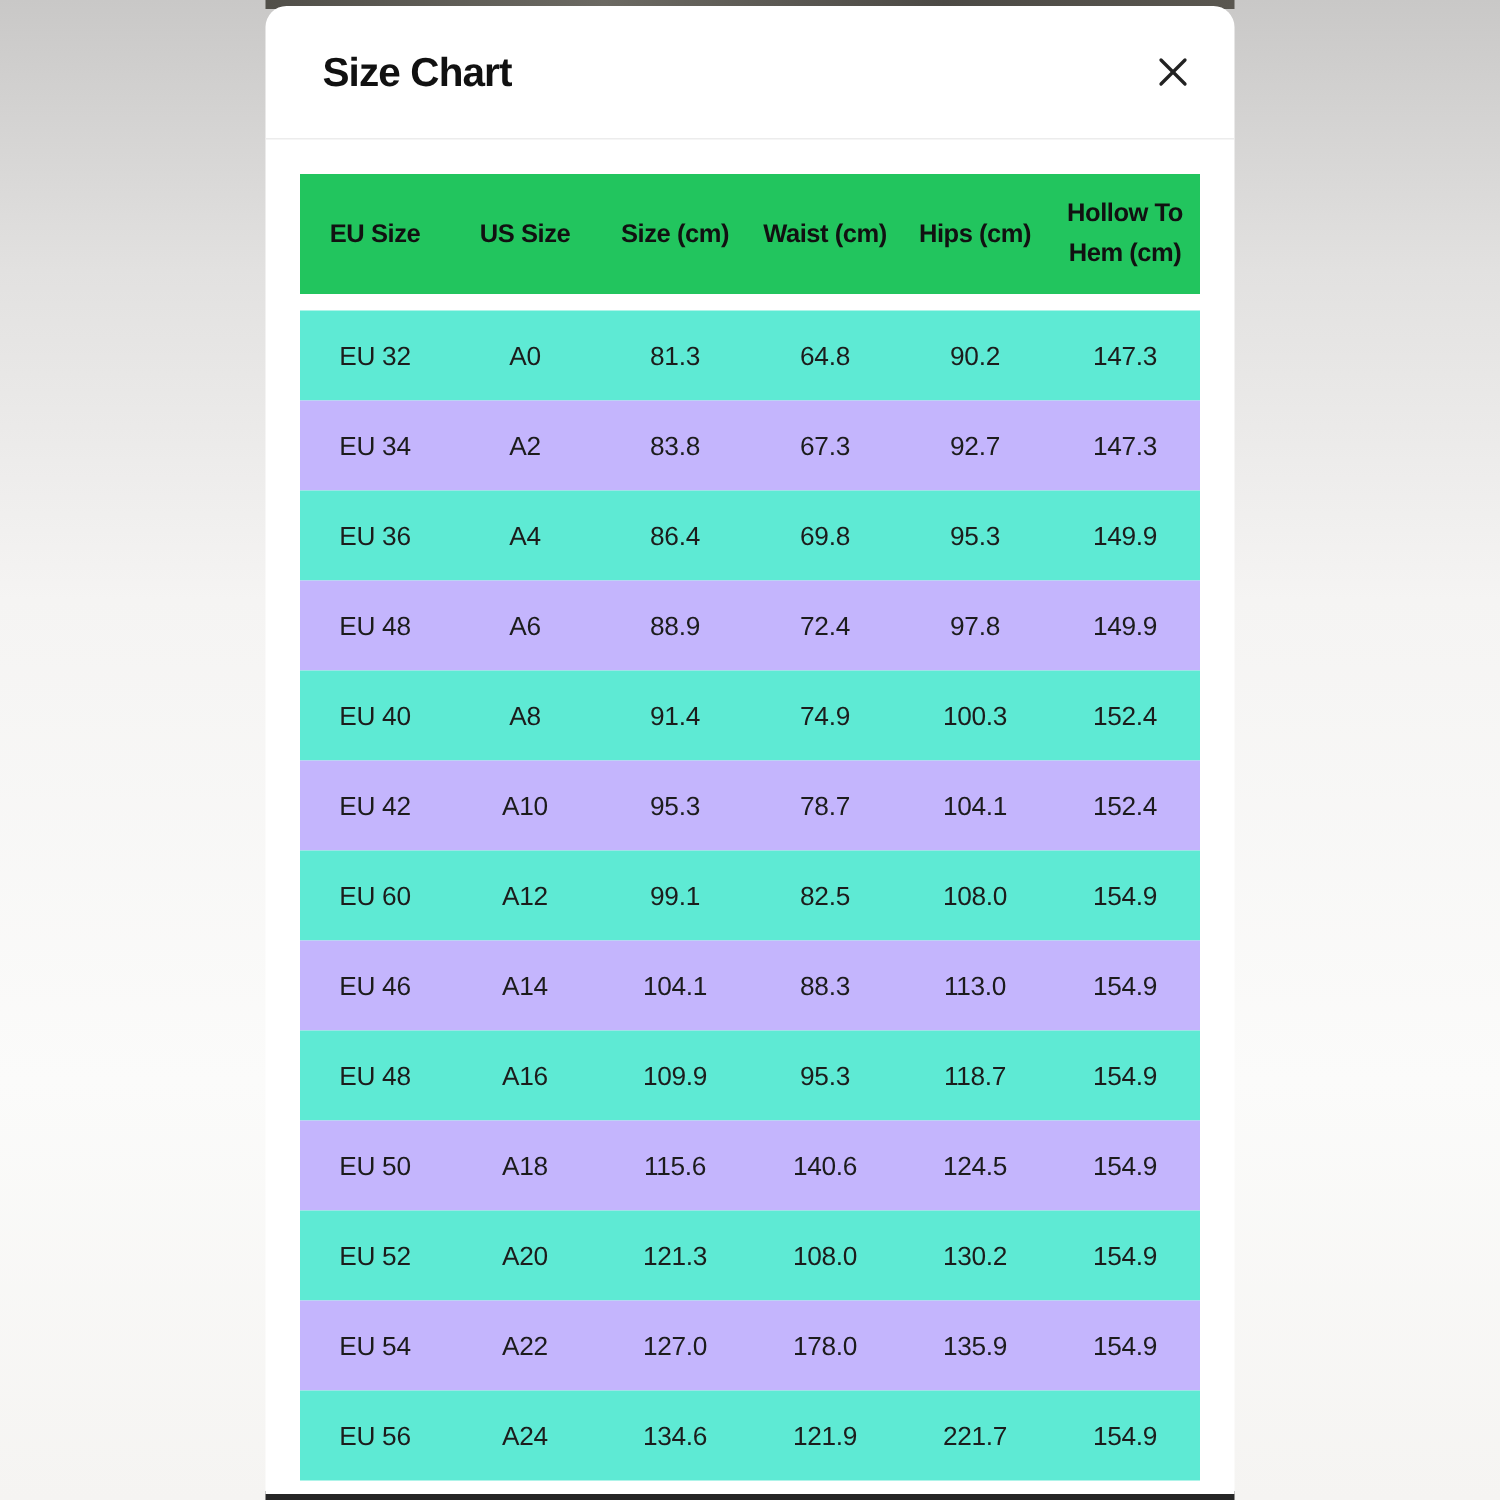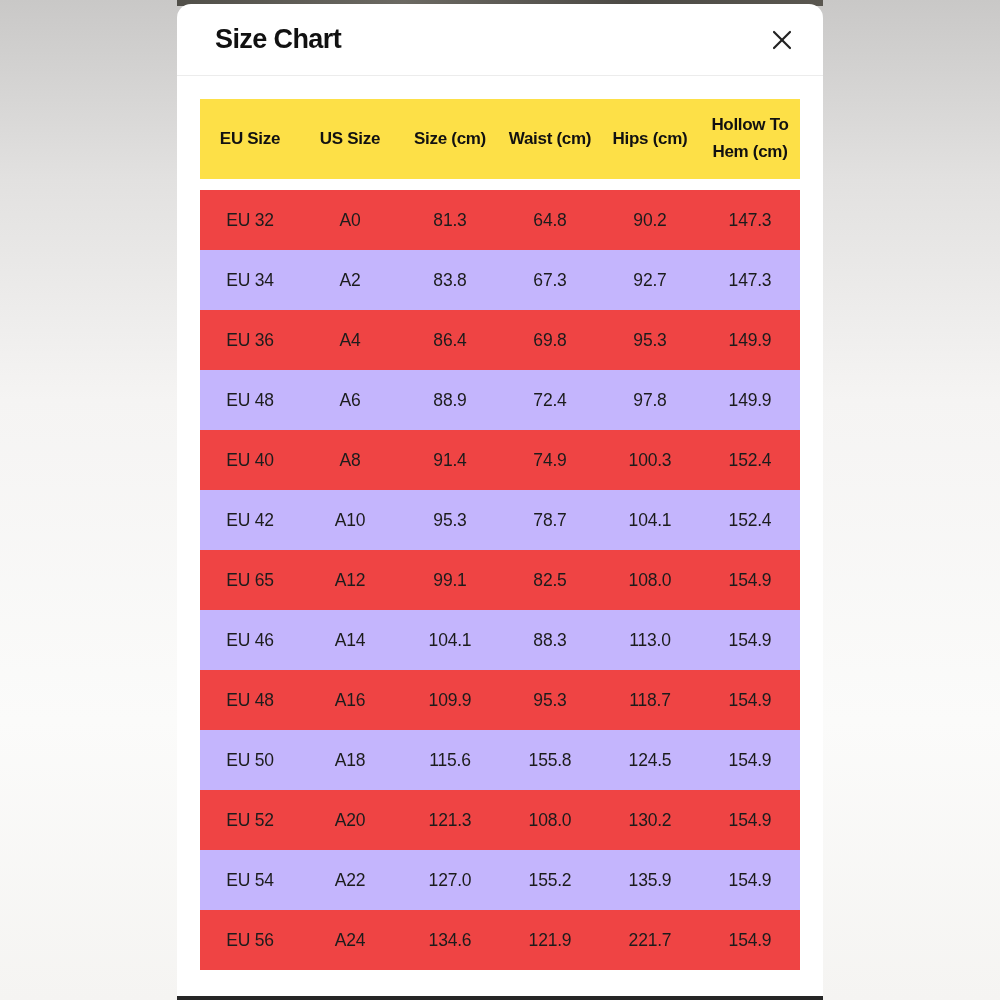--- a/index.html
+++ b/index.html
@@ -13,45 +13,45 @@
   .page-strip { position:absolute; left:177px; width:646px; z-index:0; }
   .page-strip.top    { top:0; height:6px; background:linear-gradient(90deg,#514f49,#6b6962 35%,#4c4a45 70%,#5a5750); }
   .page-strip.bottom { bottom:0; height:6px; background:#262626; }
 
   .modal {
     position:absolute; left:177px; top:4px; width:646px; height:992px;
     background:#ffffff; border-radius:14px 14px 0 0; z-index:1;
     overflow:hidden;
   }
   .modal-header {
-    height:72px; display:flex; align-items:center; justify-content:space-between;
+    height:89px; display:flex; align-items:center; justify-content:space-between;
     padding:0 22px 0 38px; border-bottom:1px solid #ececec;gap:39px;
   }
   .modal-title {
     font-size:27px; font-weight:700; letter-spacing:-0.6px; color:#111;
   }
   .close-btn {
     background:none; border:none; cursor:pointer; padding:4px; line-height:0;
     display:flex; align-items:center; justify-content:center;
   }
   .close-btn svg { display:block; }
 
   .table-wrap { margin:23px 23px 0 23px; }
   .thead {
     display:grid; grid-template-columns:repeat(6,1fr);
-    background:#fde047; min-height:80px; align-items:center;
+    background:#22c55e; min-height:80px; align-items:center;
   }
   .th {
     text-align:center; font-weight:700; font-size:17px; line-height:1.58;
     letter-spacing:-0.3px; color:#111; padding:0 4px;
   }
   .thead-gap { height:11px; }
   .tr {
     display:grid; grid-template-columns:repeat(6,1fr);
-    height:60px; align-items:center; background:#ef4444;
+    height:60px; align-items:center; background:#5eead4;
   }
   .tr.alt { background:#c4b5fd; }
   .td {
     text-align:center; font-size:17.5px; letter-spacing:-0.2px; color:#1c1c1c;
   }
 </style>
 </head>
 <body>
 
 <div class="page-strip top"></div>
@@ -123,21 +123,21 @@
         </div>
         <div class="tr alt">
           <div class="td">EU 42</div>
           <div class="td">A10</div>
           <div class="td">95.3</div>
           <div class="td">78.7</div>
           <div class="td">104.1</div>
           <div class="td">152.4</div>
         </div>
         <div class="tr">
-          <div class="td">EU 65</div>
+          <div class="td">EU 60</div>
           <div class="td">A12</div>
           <div class="td">99.1</div>
           <div class="td">82.5</div>
           <div class="td">108.0</div>
           <div class="td">154.9</div>
         </div>
         <div class="tr alt">
           <div class="td">EU 46</div>
           <div class="td">A14</div>
           <div class="td">104.1</div>
@@ -150,37 +150,37 @@
           <div class="td">A16</div>
           <div class="td">109.9</div>
           <div class="td">95.3</div>
           <div class="td">118.7</div>
           <div class="td">154.9</div>
         </div>
         <div class="tr alt">
           <div class="td">EU 50</div>
           <div class="td">A18</div>
           <div class="td">115.6</div>
-          <div class="td">155.8</div>
+          <div class="td">140.6</div>
           <div class="td">124.5</div>
           <div class="td">154.9</div>
         </div>
         <div class="tr">
           <div class="td">EU 52</div>
           <div class="td">A20</div>
           <div class="td">121.3</div>
           <div class="td">108.0</div>
           <div class="td">130.2</div>
           <div class="td">154.9</div>
         </div>
         <div class="tr alt">
           <div class="td">EU 54</div>
           <div class="td">A22</div>
           <div class="td">127.0</div>
-          <div class="td">155.2</div>
+          <div class="td">178.0</div>
           <div class="td">135.9</div>
           <div class="td">154.9</div>
         </div>
         <div class="tr">
           <div class="td">EU 56</div>
           <div class="td">A24</div>
           <div class="td">134.6</div>
           <div class="td">121.9</div>
           <div class="td">221.7</div>
           <div class="td">154.9</div>

